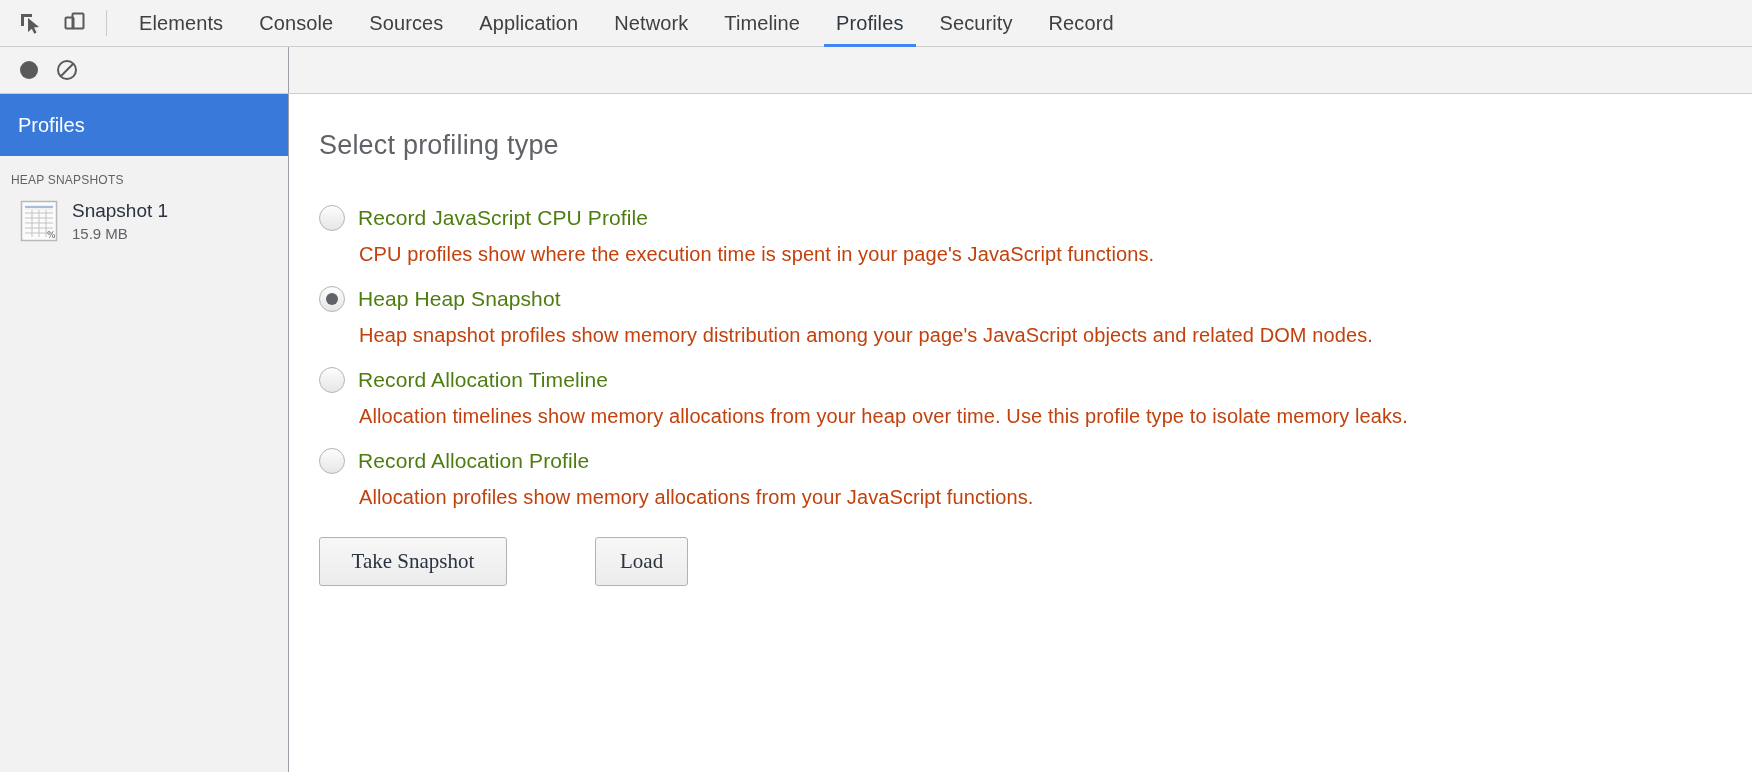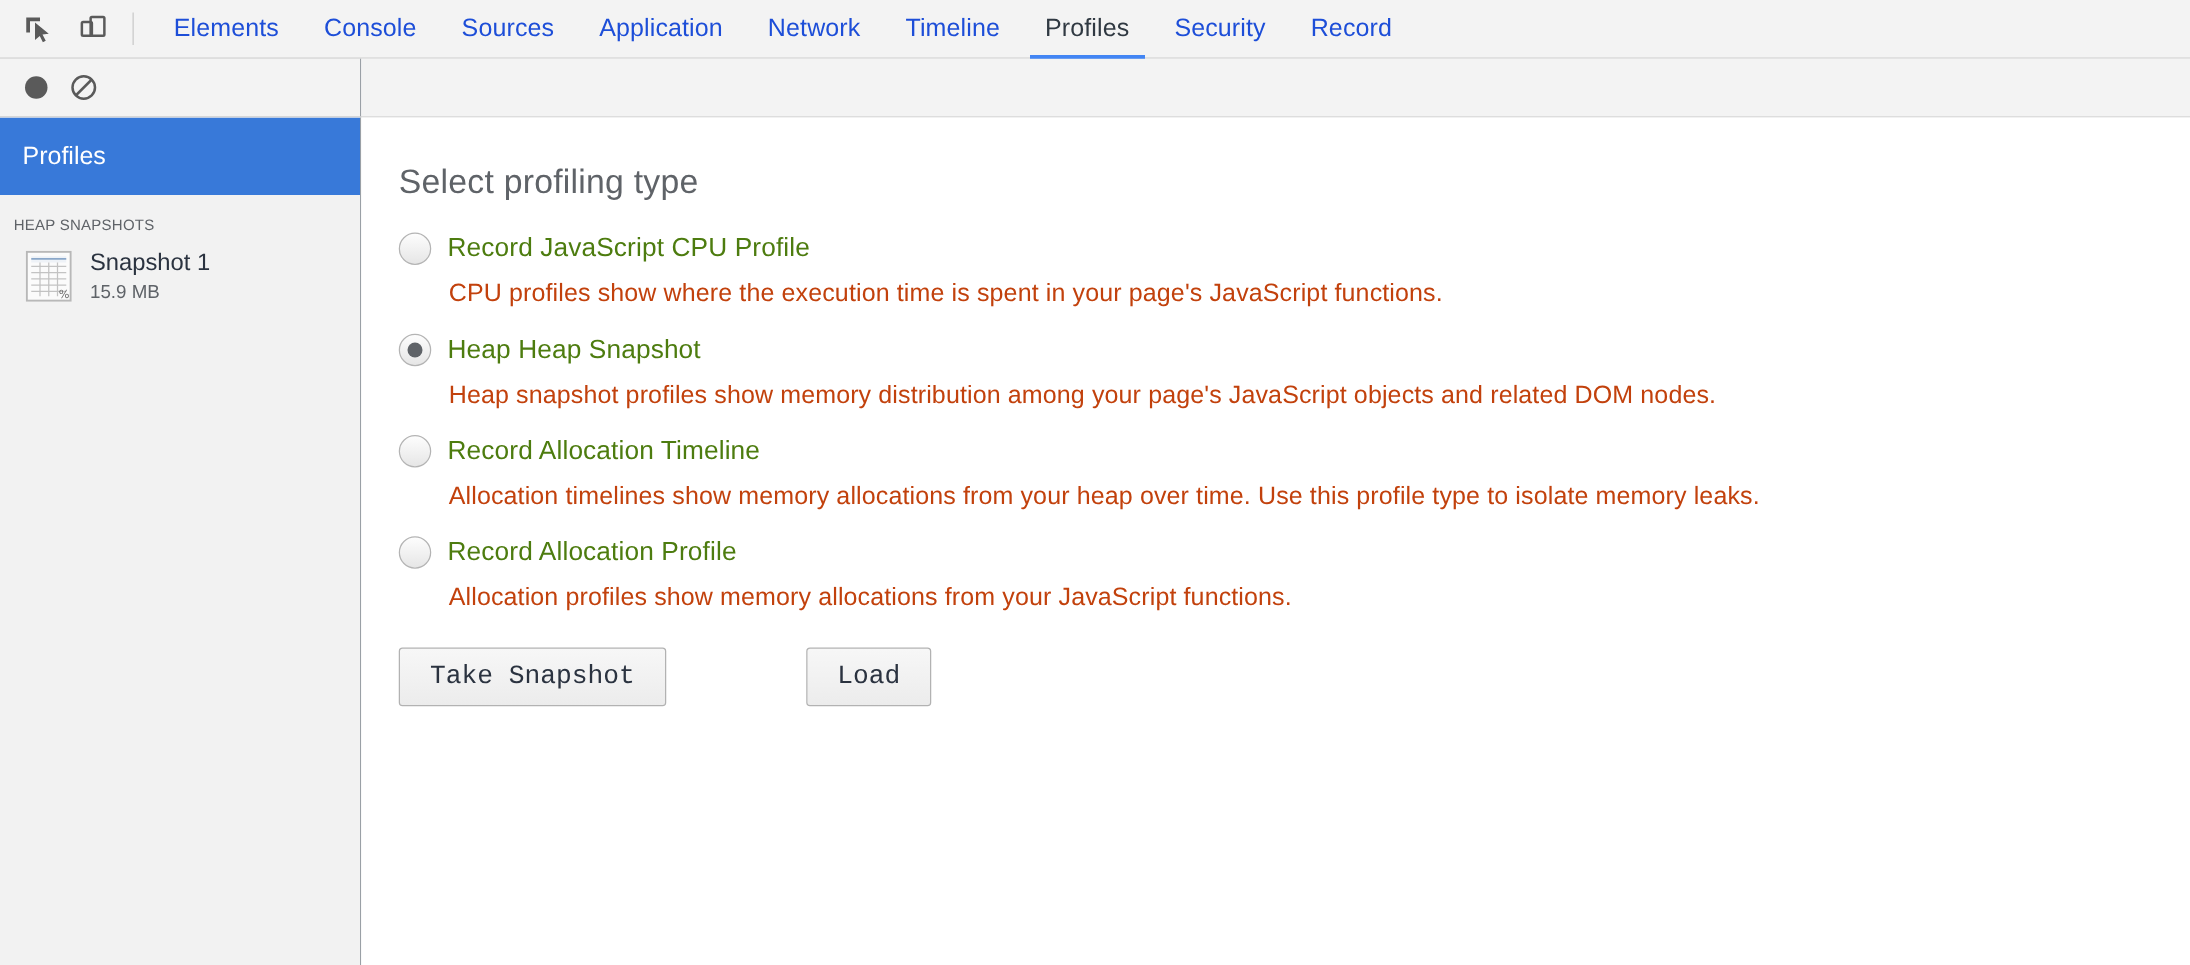--- a/index.html
+++ b/index.html
@@ -52,21 +52,21 @@
   .tabs {
     display: flex;
     align-items: stretch;
     height: 47px;
   }
   .tab {
     display: flex;
     align-items: center;
     padding: 0 18px;
     font-size: 20px;
-    color: #1d4ed8;
+    color: #404040;
     cursor: pointer;
     position: relative;
     white-space: nowrap;
     letter-spacing: 0.1px;
   }
   .tab.active {
     color: #303942;
   }
   .tab.active::after {
     content: "";
@@ -168,21 +168,21 @@
     flex: 1;
     background: #ffffff;
     padding: 36px 0 0 30px;
     box-sizing: border-box;
     overflow: hidden;
   }
   .content-title {
     font-size: 27px;
     color: #5f6368;
     font-weight: normal;
-    margin: 0 0 25px 0;
+    margin: 0 0 44px 0;
     letter-spacing: 0.2px;
   }
   .profile-option { margin-bottom: 20px; }
   .option-row {
     display: flex;
     align-items: center;
     cursor: pointer;
   }
   .radio {
     width: 26px;
@@ -216,32 +216,32 @@
     margin: 12px 0 0 40px;
     letter-spacing: 0.1px;
   }
 
   .button-row {
     display: flex;
     align-items: center;
     margin-top: 28px;
   }
   .gray-button {
-    font-family: Liberation Mono, monospace;
+    font-family: Liberation Serif, serif;
     font-size: 21px;
     color: #2b3340;
     background: linear-gradient(to bottom, #f7f7f7 0%, #ececec 100%);
     border: 1px solid #b2b2b2;
     border-radius: 3px;
     padding: 11px 24px;
     cursor: pointer;
     white-space: nowrap;
   }
   #take-snapshot-btn { min-width: 188px; }
-  #load-btn { margin-left: 112px; min-width: 90px; }
+  #load-btn { margin-left: 88px; min-width: 90px; }
 </style>
 </head>
 <body>
 
 <div class="devtools">
 
   <div class="main-toolbar">
     <div class="tool-btn">
       <svg width="26" height="26" viewBox="0 0 26 26">
         <path d="M4 4 H15 V7 H7 V16 H4 Z" fill="#5a5a5a"></path>

